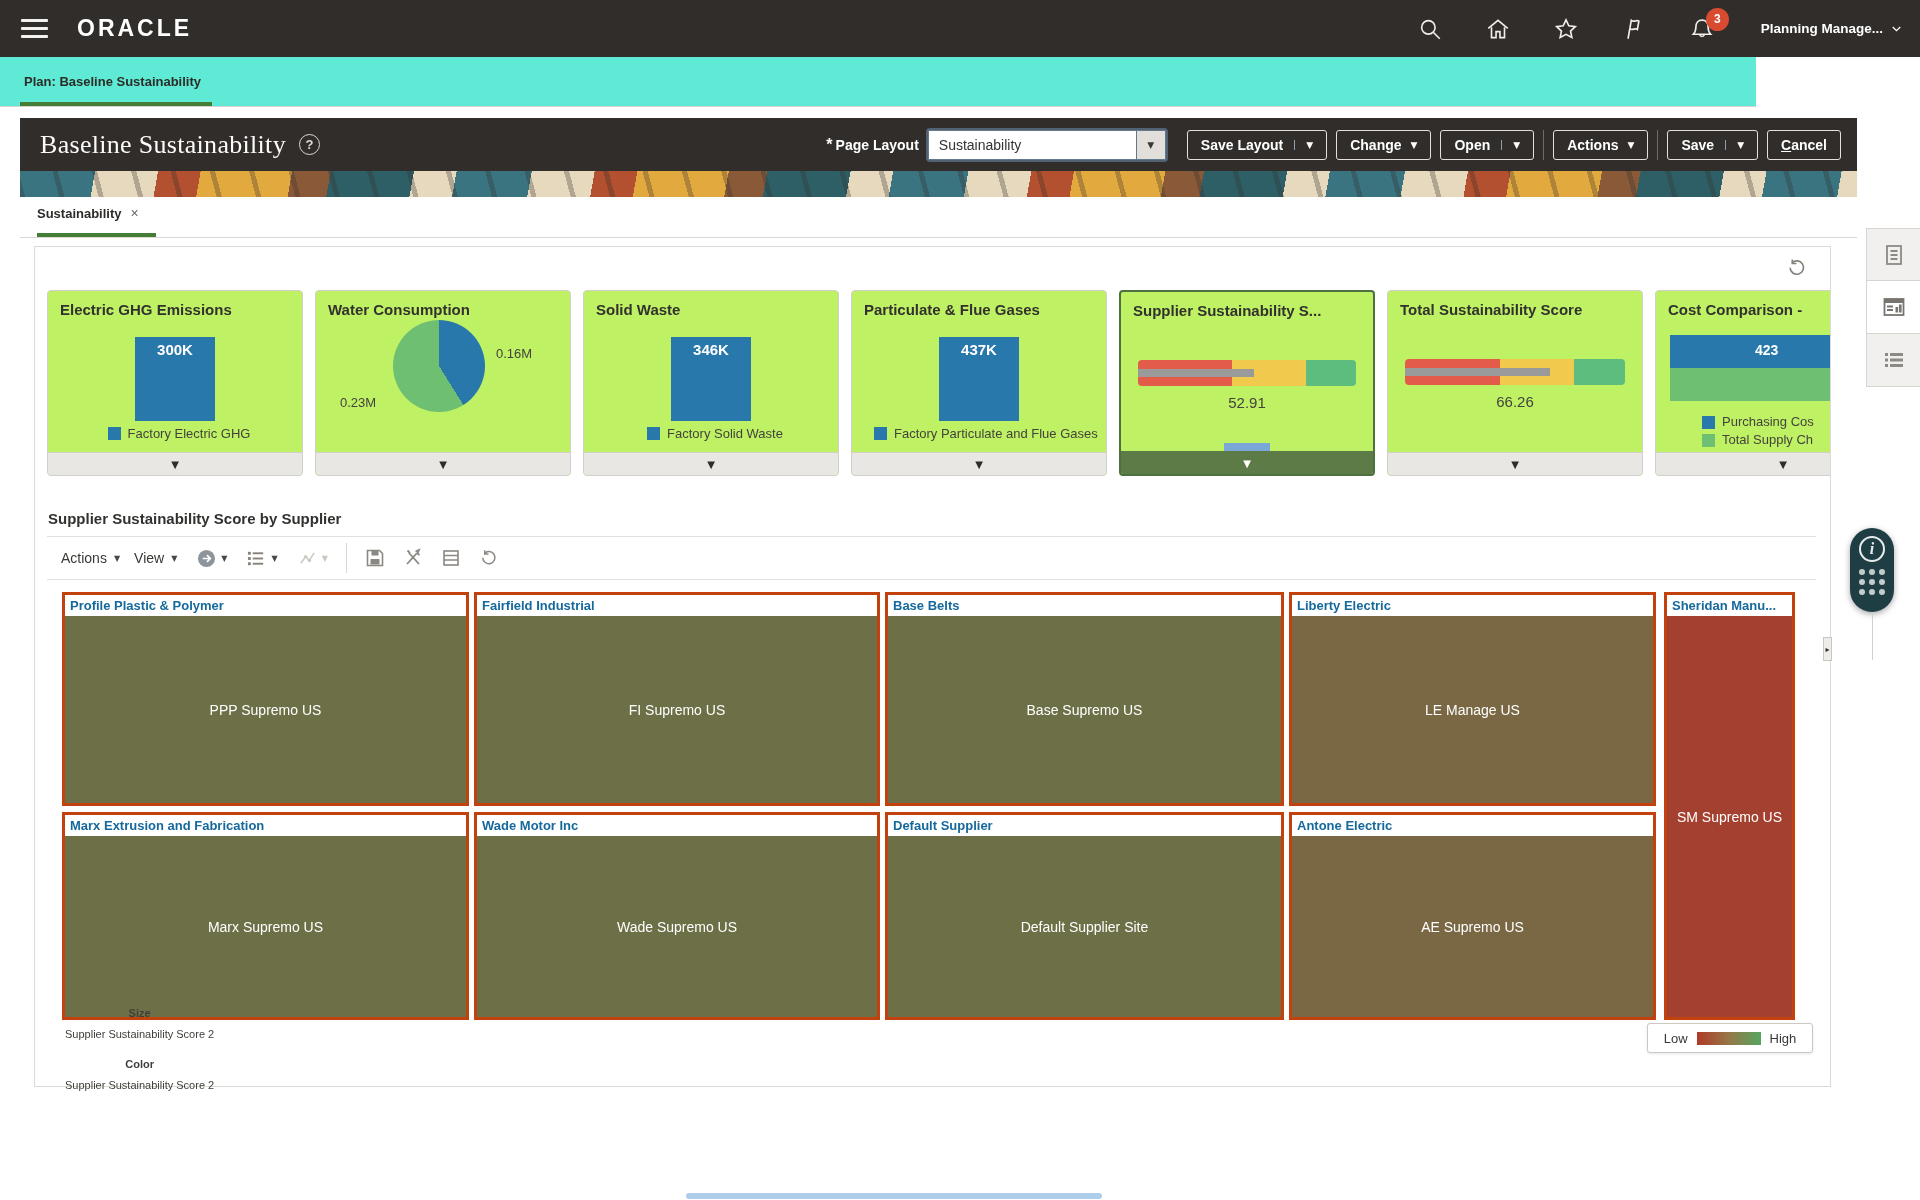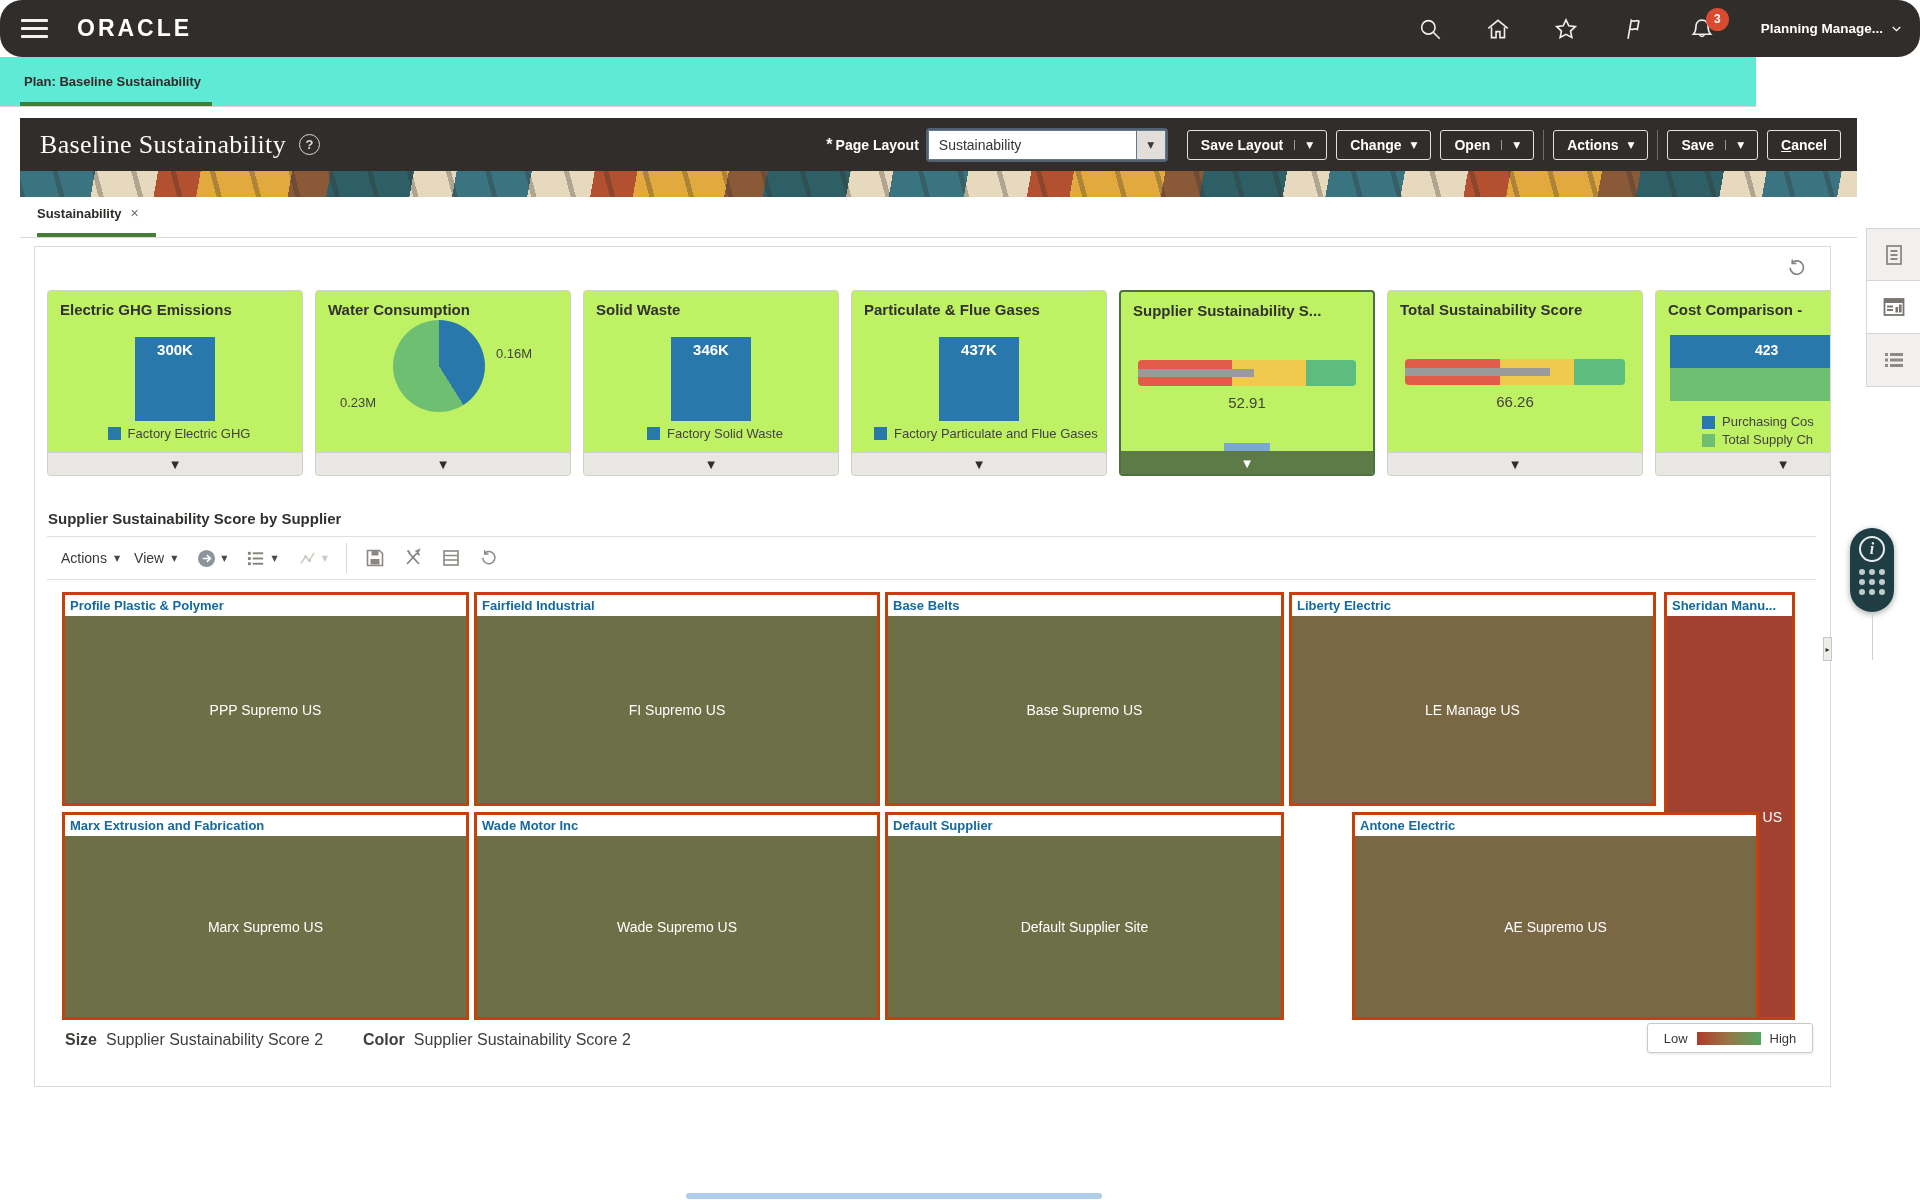--- a/index.html
+++ b/index.html
@@ -2,21 +2,21 @@
 <html style="--header-bg: #312d2a; --accent-green: #437d36; --link-blue: #15699c; --chart-blue: #2878ab; --chart-green: #6fbf73; --gauge-red: #e25c49; --gauge-yellow: #f0c94d; --gauge-green: #5cbd7e; --gauge-needle: #9a9a9a; --selected-green: #5d7b47; --selected-border: #4c7040; --badge-red: #d84b31; --info-teal: #1e3e44;"><head>
 <meta charset="utf-8">
 <style>
   * { box-sizing: border-box; margin: 0; padding: 0; }
   html,body { background:#fff; }
   body { font-family:"Liberation Sans","DejaVu Sans",sans-serif; }
   .page { position:relative; width:1920px; height:1200px; overflow:hidden; background:#fff; }
 
   
   .app-header { position:absolute; left:0; top:0; width:1920px; height:57px;
-    background:var(--header-bg,#312d2a); display:flex; align-items:center;border-radius:22px; }
+    background:var(--header-bg,#312d2a); display:flex; align-items:center; }
   .burger { width:27px; height:19px; margin-left:21px; display:flex; flex-direction:column; justify-content:space-between; cursor:pointer; }
   .burger span { display:block; height:3px; background:#f4f2f0; border-radius:1px; }
   .brand { color:#fff; font-size:23px; font-weight:700; letter-spacing:3px; margin-left:29px; }
   .hdr-right { margin-left:auto; display:flex; align-items:center; margin-right:16px; }
   .hdr-ic { width:26px; height:26px; margin-left:42px; color:#f1efec; position:relative; cursor:pointer; }
   .hdr-ic svg { width:26px; height:26px; display:block; }
   .badge { position:absolute; top:-8px; right:-14px; min-width:23px; height:23px; border-radius:12px;
     background:var(--badge-red,#d84b31); color:#fff; font-size:12px; font-weight:700;
     display:flex; align-items:center; justify-content:center; padding:0 5px; }
   .user-menu { display:flex; align-items:flex-end; gap:6px; margin-left:46px; color:#fff; font-size:13.5px; font-weight:700; cursor:pointer; }
@@ -125,21 +125,21 @@
   .tb-sep { width:1px; height:30px; background:#dad7d3; margin-left:18px; }
   .tb-btn { margin-left:18px; color:#8b8782; cursor:pointer; }
   .tb-btn svg { width:20px; height:20px; display:block; }
 
   .tm { position:absolute; border:3px solid #c2410c; background:#fff; cursor:pointer; }
   .tm-head { height:21px; display:flex; align-items:center; padding:0 5px; font-size:13px; font-weight:700;
     color:var(--link-blue,#15699c); white-space:nowrap; overflow:hidden; cursor:pointer; }
   .tm-body { position:absolute; left:0; right:0; top:21px; bottom:0; display:flex; align-items:center;
     justify-content:center; color:#fff; font-size:14px; text-align:center; }
 
-  .tm-size-row { position:absolute; left:30px; top:784px; font-size:16px; color:#403e3a; display:flex; gap:9px; align-items:center; }
+  .tm-size-row { position:absolute; left:30px; top:760px; font-size:11px; color:#403e3a; display:flex; gap:9px; align-items:center;flex-direction:column; }
   .tm-size-row b { font-weight:700; }
   .tm-size-row .sp { width:22px; }
   .tm-legendbox { position:absolute; left:1612px; top:776px; width:166px; height:30px; border:1px solid #ccc8c3;
     border-radius:3px; background:#fff; display:flex; align-items:center; justify-content:center; gap:9px;
     font-size:13px; color:#3a3834; box-shadow:0 1px 3px rgba(0,0,0,.10); }
   .grad { width:64px; height:13px; background:linear-gradient(90deg,#b03a28,#957747,#56a560); }
 
   .splitter { position:absolute; right:-2px; top:390px; width:9px; height:24px; background:#efedea;
     border:1px solid #c9c5c0; display:flex; align-items:center; justify-content:center;
     font-size:8px; color:#2f2d2a; cursor:pointer; }
@@ -490,21 +490,21 @@
       <div class="tm-body" style="background: rgb(109, 112, 70);">
           <span>Wade Supremo US</span>
         </div>
     </div>
     <div class="tm" style="left:850px;top:565px;width:399px;height:208px">
       <div class="tm-head">Default Supplier</div>
       <div class="tm-body" style="background: rgb(109, 112, 70);">
           <span>Default Supplier Site</span>
         </div>
     </div>
-    <div class="tm" style="left:1317px;top:565px;width:407px;height:208px">
+    <div class="tm" style="left:1254px;top:565px;width:367px;height:208px">
       <div class="tm-head">Antone Electric</div>
       <div class="tm-body" style="background: rgb(122, 104, 69);">
           <span>AE Supremo US</span>
         </div>
     </div>
 
     <div class="tm-size-row">
       <b>Size</b>
       <span>Supplier Sustainability Score 2</span>
       <span class="sp"></span>

